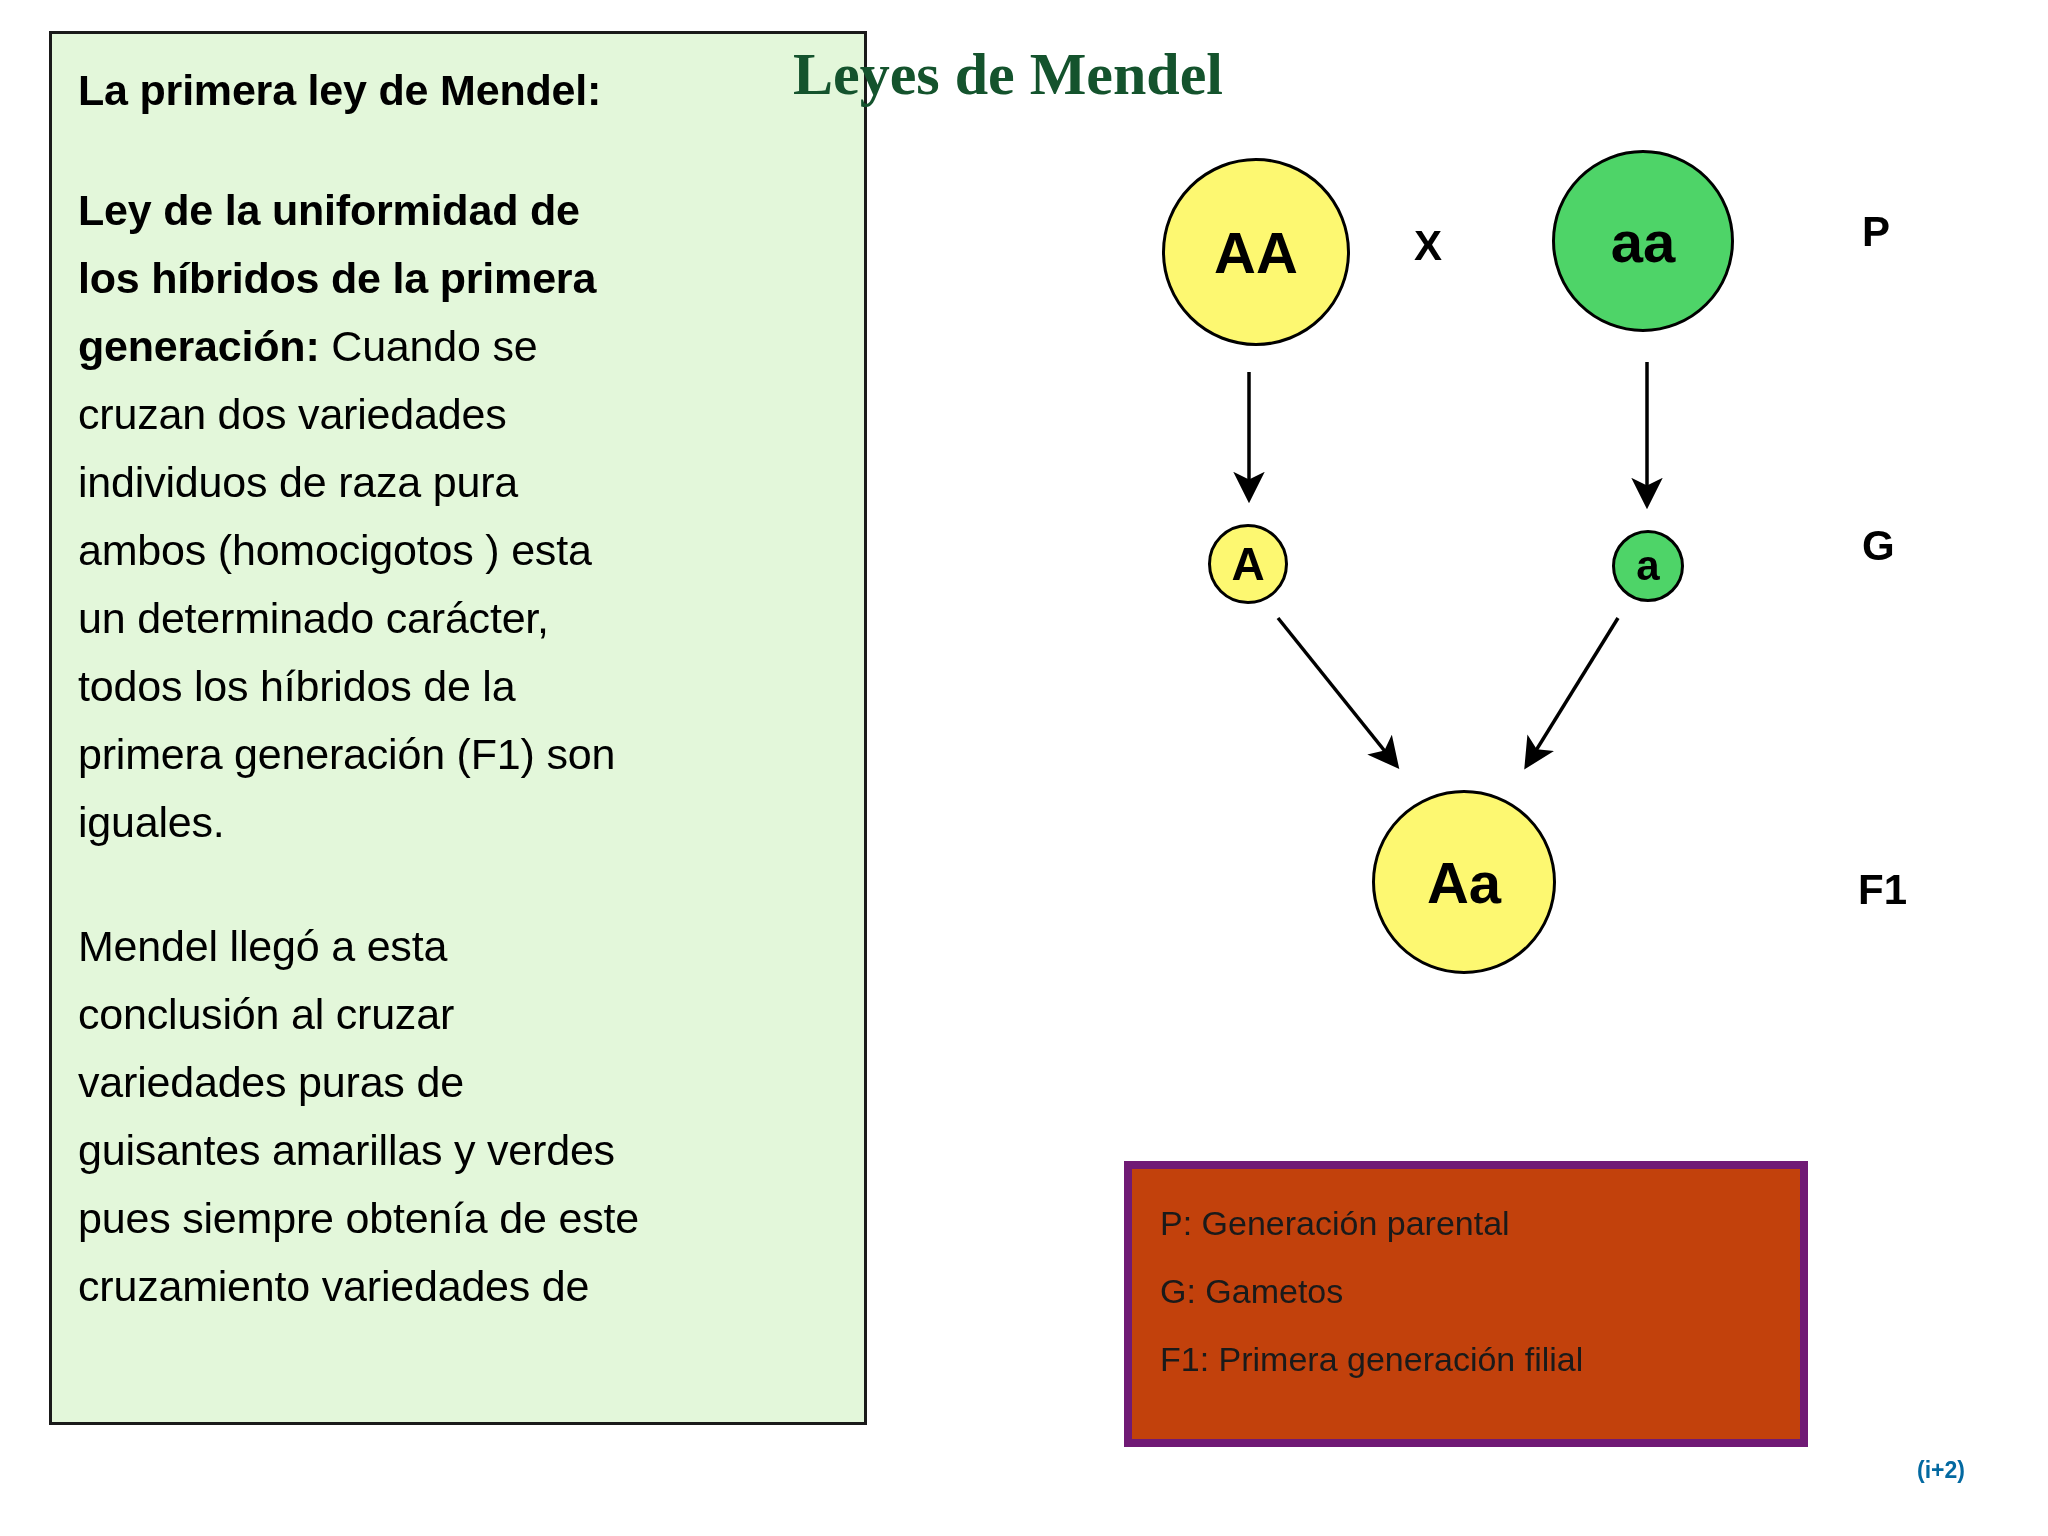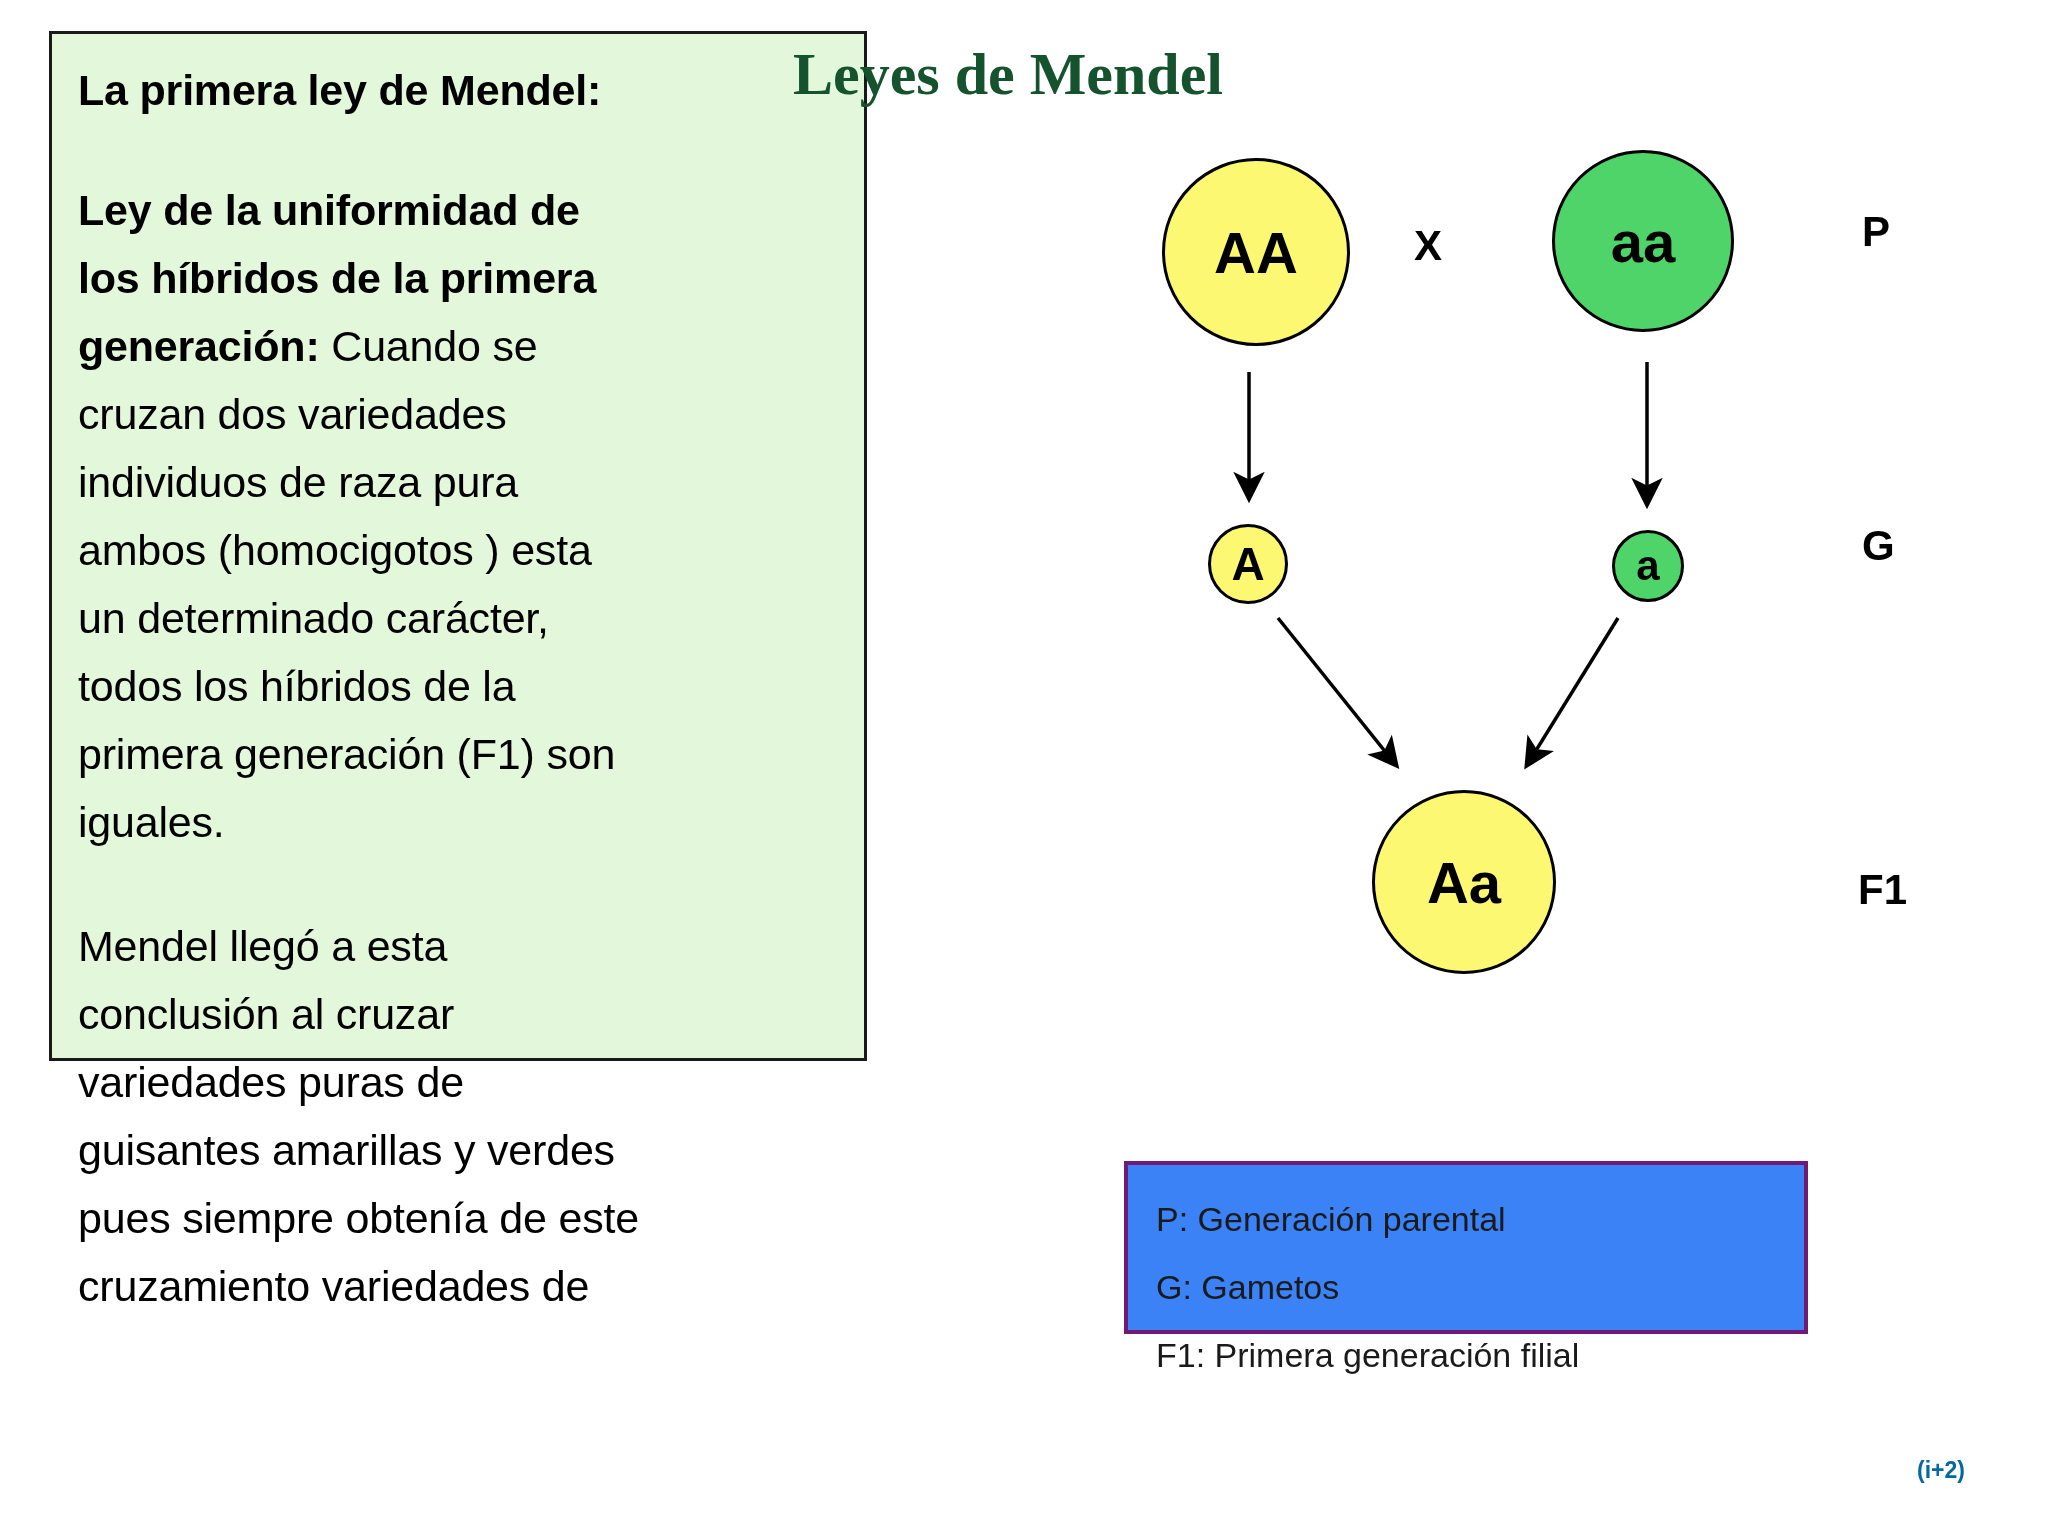--- a/index.html
+++ b/index.html
@@ -14,21 +14,21 @@
     overflow: hidden;
     font-family: "Liberation Sans", sans-serif;
   }
 
   
   #law-panel {
     position: absolute;
     left: 49px;
     top: 31px;
     width: 818px;
-    height: 1030px;
+    height: 1394px;
     background: #e3f7da;
     border: 3px solid #1a1a1a;
     box-sizing: border-box;
     z-index: 2;
   }
   #law-panel-inner {
     position: absolute;
     left: 26px;
     top: 22px;
     right: 14px;
@@ -129,23 +129,23 @@
   #label-P  { left: 1862px; top: 208px; }
   #label-G  { left: 1862px; top: 522px; }
   #label-F1 { left: 1858px; top: 866px; }
 
   
   #legend-box {
     position: absolute;
     left: 1124px;
     top: 1161px;
     width: 684px;
-    height: 173px;
-    background: #3b82f6;
-    border: 4px solid #701a75;
+    height: 286px;
+    background: #c2410c;
+    border: 8px solid #701a75;
     box-sizing: border-box;
     z-index: 2;
   }
   #legend-inner {
     position: absolute;
     left: 28px;
     top: 20px;
   }
   .legend-line {
     font-family: "Liberation Sans", sans-serif;

